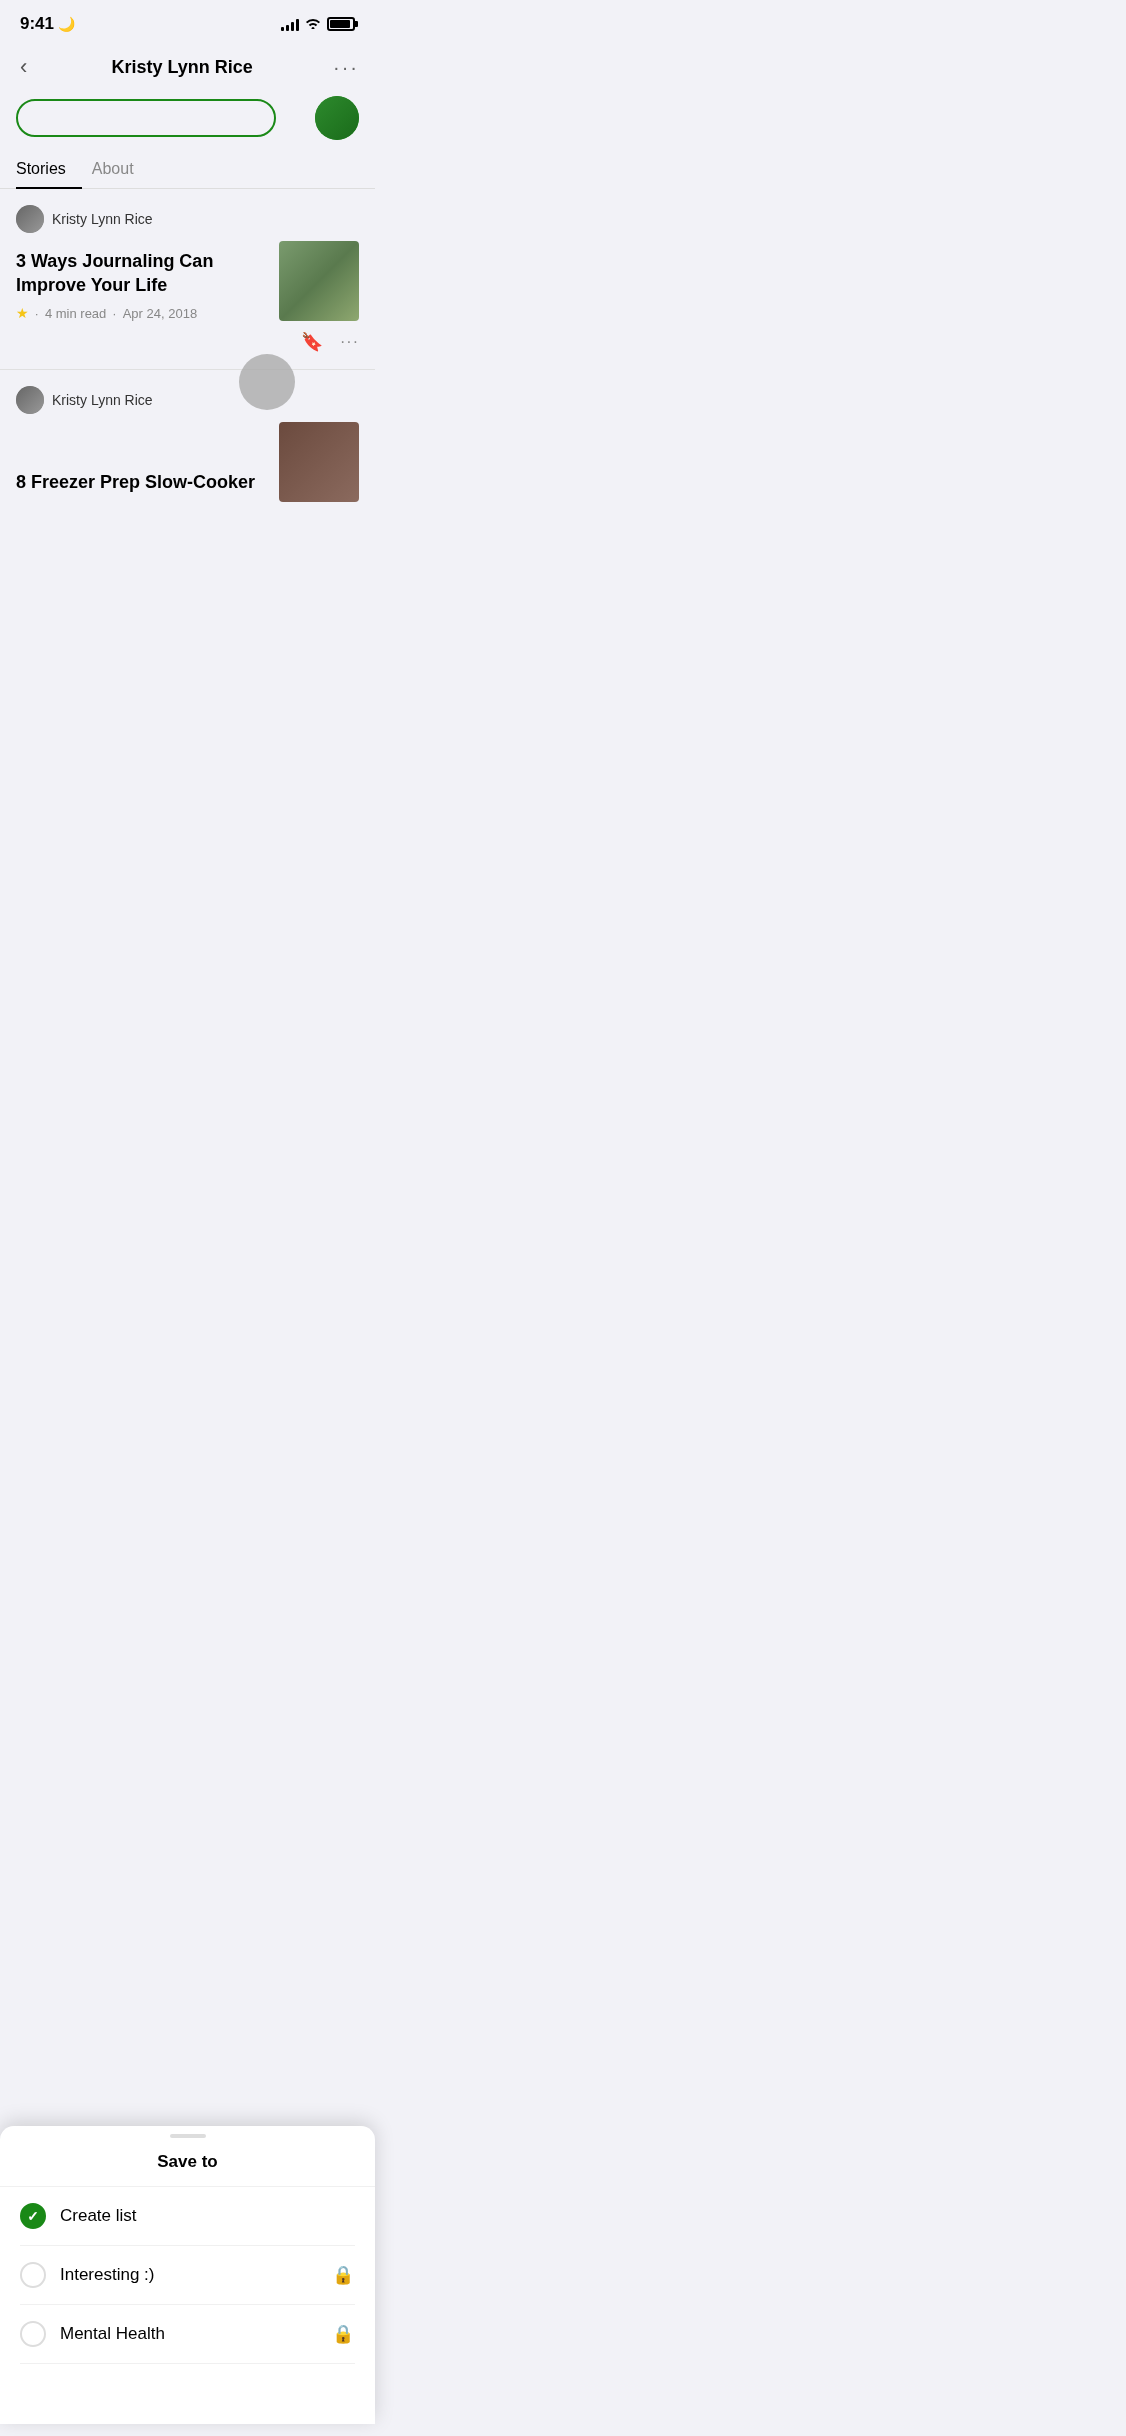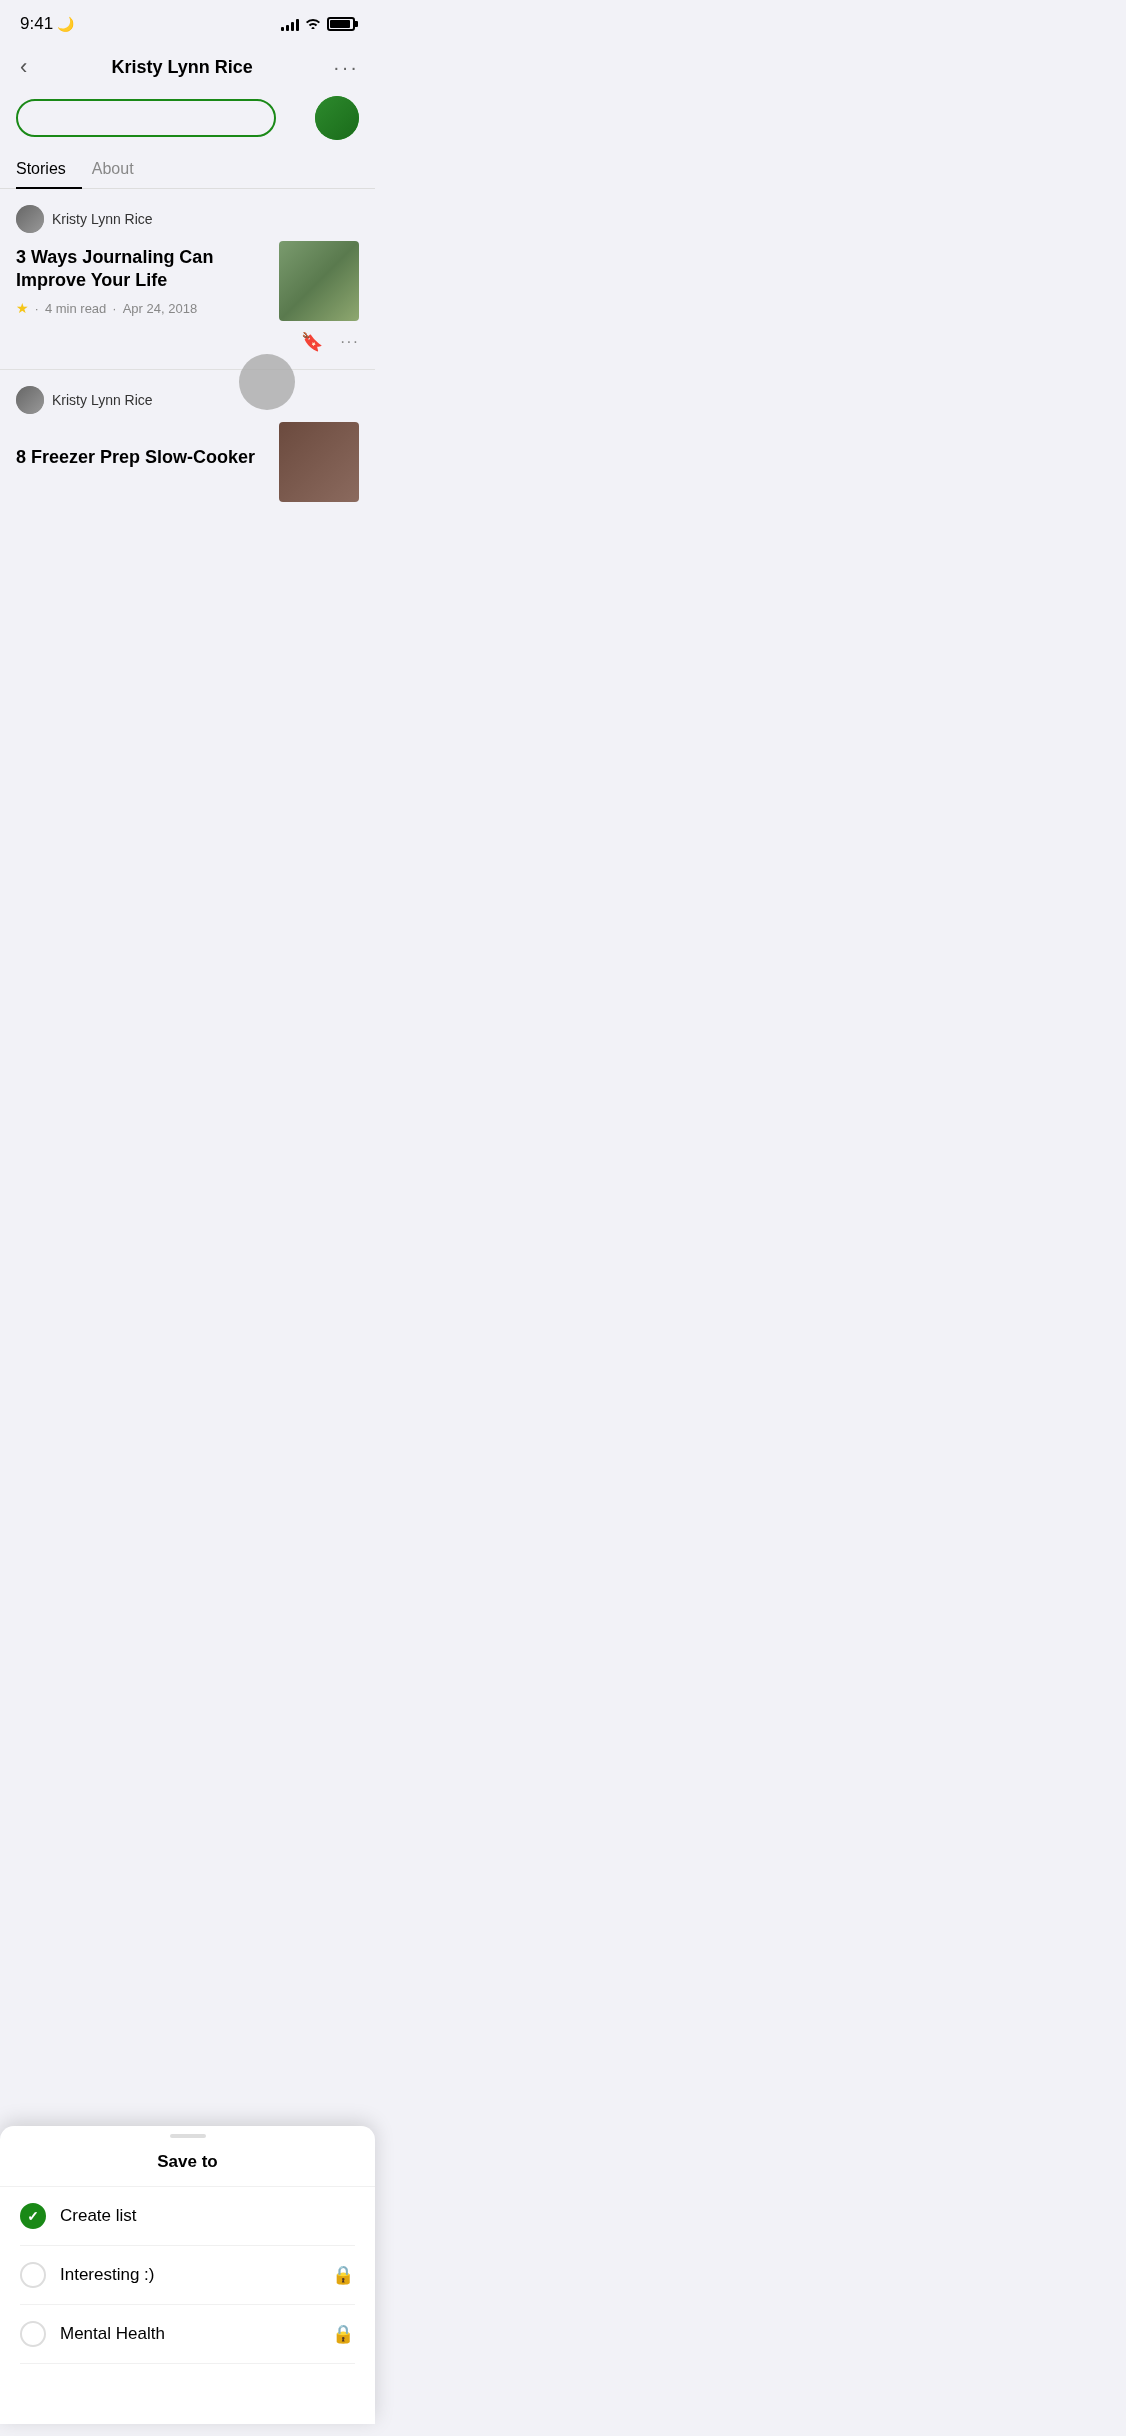--- a/index.html
+++ b/index.html
@@ -18,21 +18,21 @@
     .status-bar {
       display: flex;
       justify-content: space-between;
       align-items: center;
       padding: 14px 20px 8px;
       background: #f2f2f7;
     }
 
     .status-time {
       font-size: 17px;
-      font-weight: 400;
+      font-weight: 700;
       color: #000;
     }
 
     .status-icons {
       display: flex;
       align-items: center;
       gap: 6px;
     }
 
     .signal-bars {
@@ -212,21 +212,21 @@
 
     .author-name {
       font-size: 14px;
       color: #333;
       font-weight: 500;
     }
 
     .article-content {
       display: flex;
       gap: 0;
-      align-items: center;
+      align-items: flex-end;
     }
 
     .article-text {
       flex: 1;
     }
 
     .article-title {
       font-size: 18px;
       font-weight: 700;
       color: #000;

